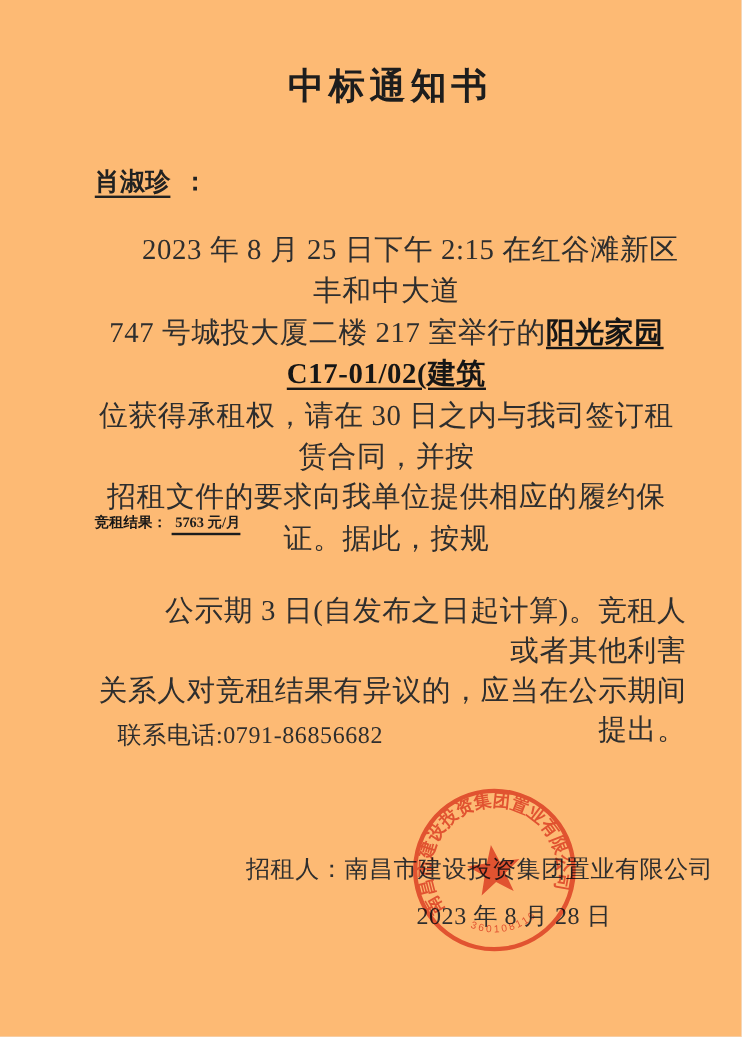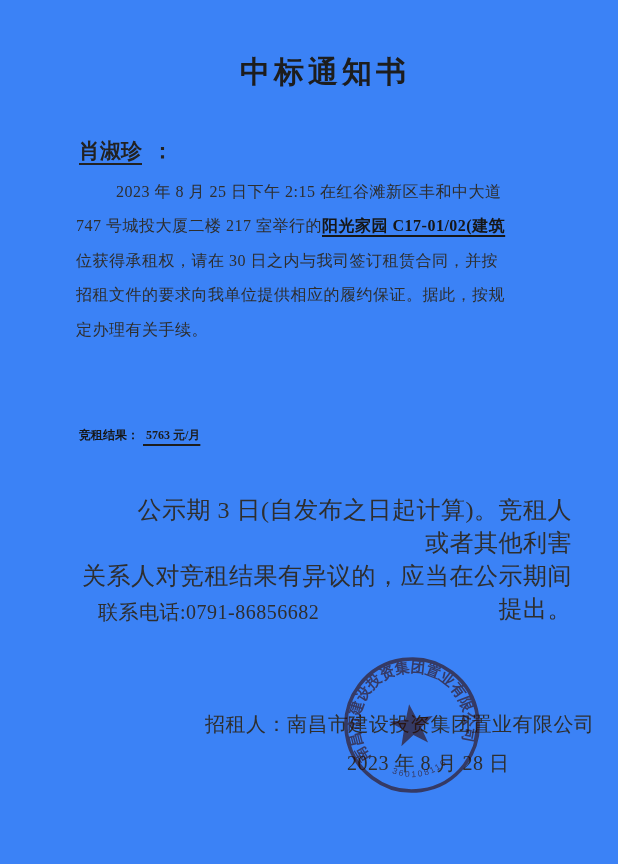--- a/index.html
+++ b/index.html
@@ -2,21 +2,21 @@
 <html><head>
 <meta charset="utf-8">
 <style>
   html, body { margin: 0; padding: 0; }
   body { background: #e8e8e8; }
   .page {
     position: relative;
     width: 618px;
     height: 864px;
     margin: 0 auto;
-    background: #3b82f6;
+    background: #fdba74;
     font-family: "Liberation Serif", "DejaVu Serif", serif;
     color: #2e2e2e;
     overflow: hidden;
   }
   .doc-title {
     position: absolute;
     top: 52px;
     left: 32px;
     width: 586px;
     text-align: center;
@@ -34,26 +34,27 @@
     color: #222;
   }
   .salutation .name {
     text-decoration: underline;
     text-underline-offset: 5px;
     text-decoration-thickness: 1.5px;
     padding-right: 10px;
   }
   .para1 {
     position: absolute;
-    top: 175px;
+    top: 192px;
     left: 76px;
     width: 492px;
-    font-size: 16px;
+    font-size: 24px;
     line-height: 34.4px;
     letter-spacing: 0.5px;
+    text-align: center;
   }
   .para1 .line.indent, .para2 .line.indent { text-indent: 40px; }
   .bold-underline {
     font-weight: bold;
     color: #161616;
     text-decoration: underline;
     text-underline-offset: 4px;
     text-decoration-thickness: 1.5px;
   }
   .result-line {
@@ -130,21 +131,20 @@
 
   <div class="salutation">
     <span class="name">肖淑珍</span><span>：</span>
   </div>
 
   <div class="para1">
     <div class="line indent">2023 年 8 月 25 日下午 2:15 在红谷滩新区丰和中大道</div>
     <div class="line"><span>747 号城投大厦二楼 217 室举行的</span><span class="bold-underline">阳光家园 C17-01/02(建筑</span></div>
     <div class="line">位获得承租权，请在 30 日之内与我司签订租赁合同，并按</div>
     <div class="line">招租文件的要求向我单位提供相应的履约保证。据此，按规</div>
-    <div class="line">定办理有关手续。</div>
   </div>
 
   <div class="result-line">
     <span class="label">竞租结果：</span><span class="value"> 5763 元/月 </span>
   </div>
 
   <div class="para2">
     <div class="line indent">公示期 3 日(自发布之日起计算)。竞租人或者其他利害</div>
     <div class="line">关系人对竞租结果有异议的，应当在公示期间提出。</div>
   </div>

